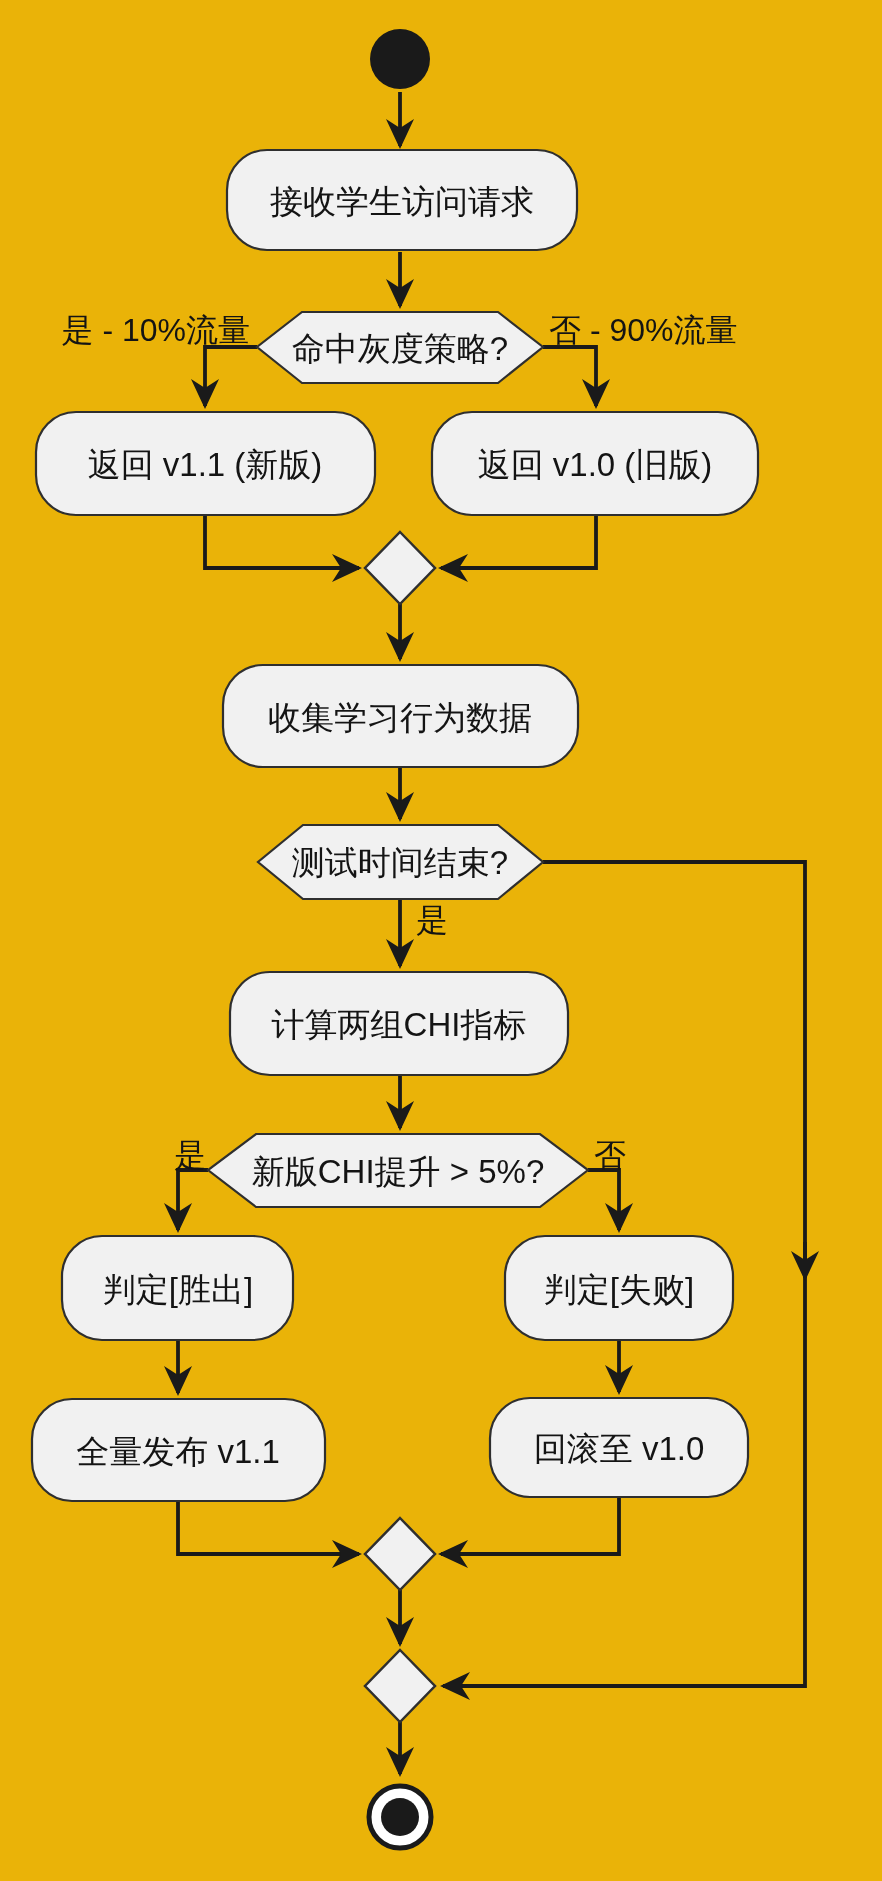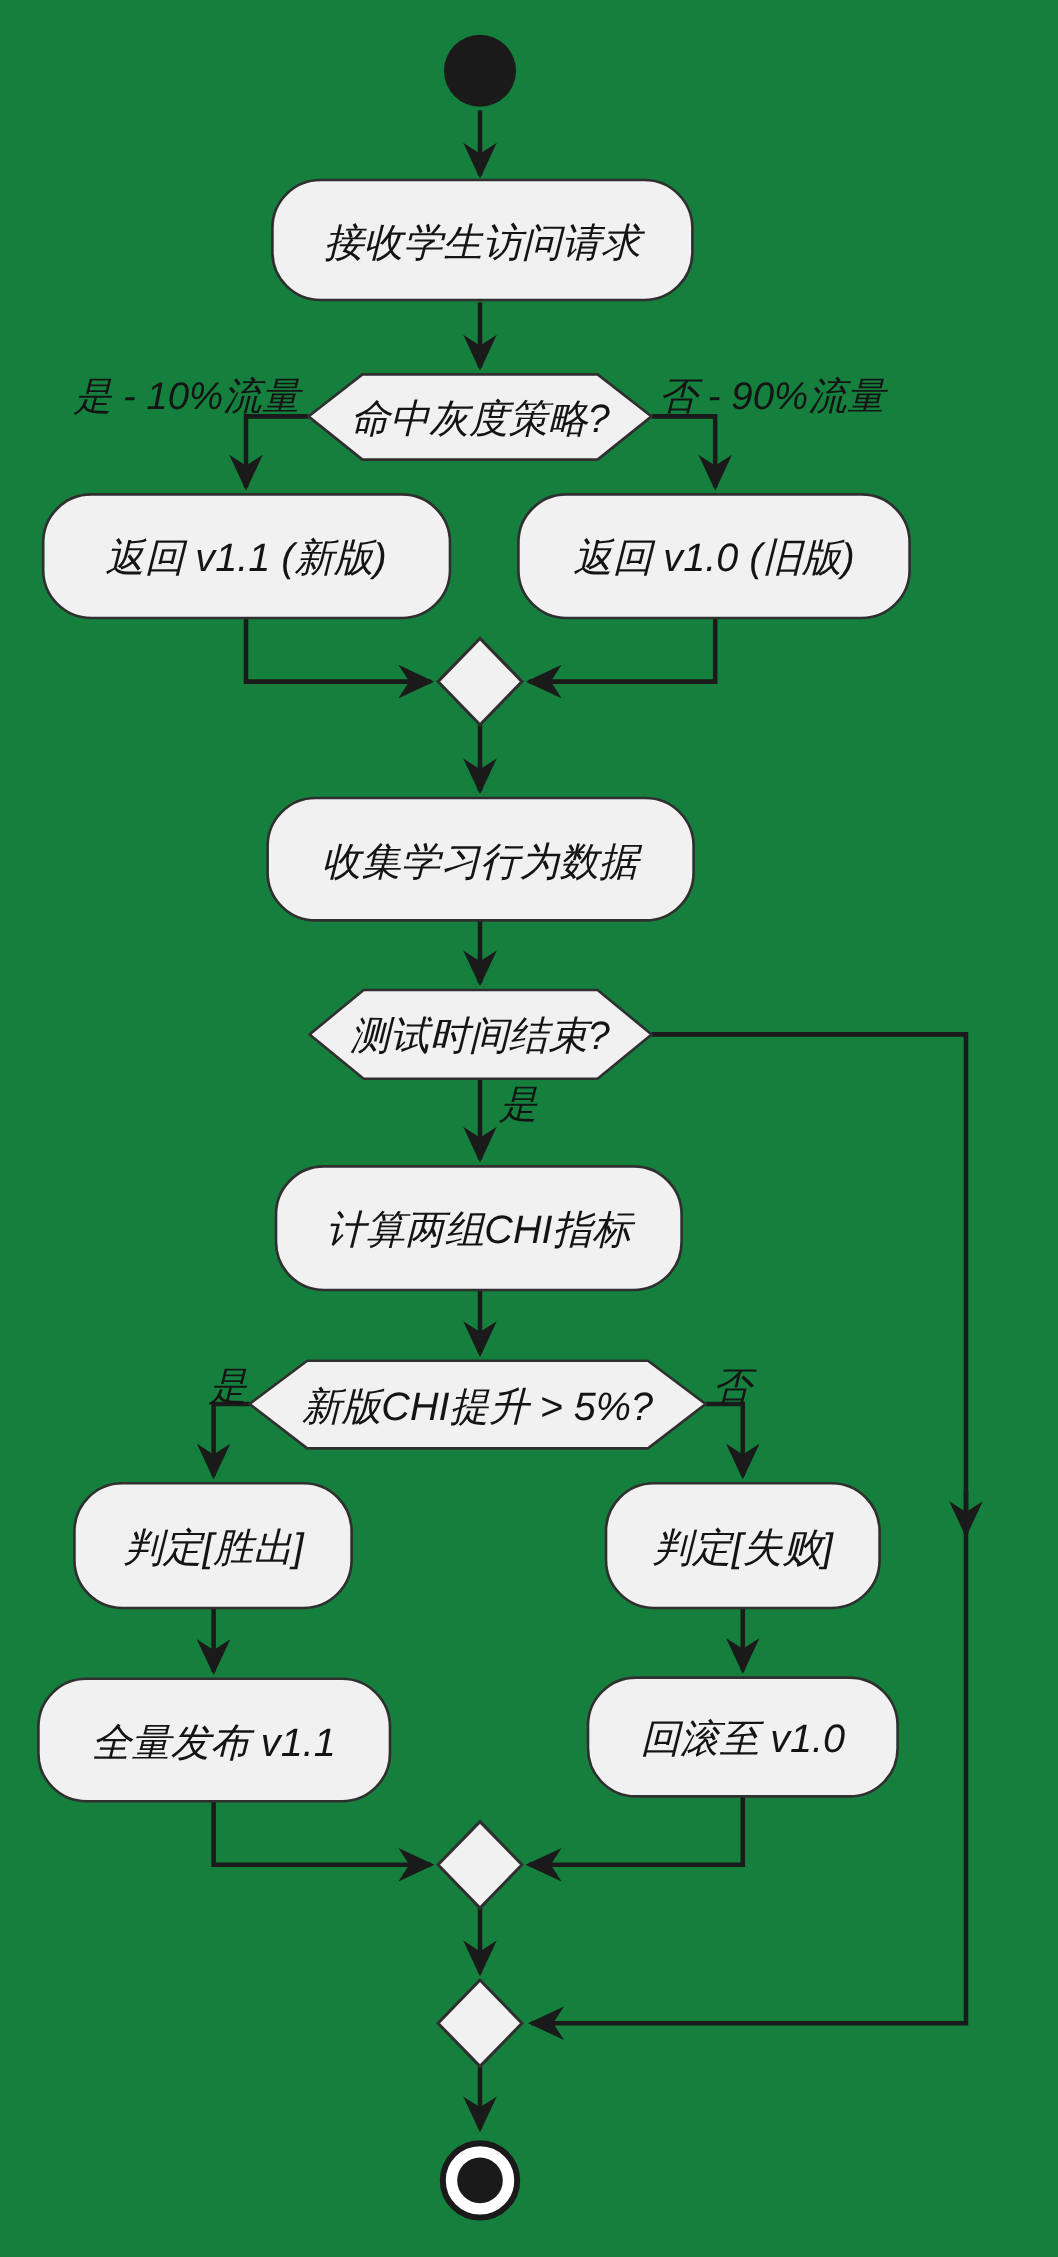--- a/index.html
+++ b/index.html
@@ -4,23 +4,22 @@
 <style>
   html, body {
     margin: 0;
     padding: 0;
     background: #ffffff;
   }
   .stage {
     position: relative;
     width: 882px;
     height: 1881px;
-    background: #15803d;
+    background: #eab308;
     font-family: "Liberation Sans", "DejaVu Sans", sans-serif;
-    font-style: italic;
   }
   svg { display: block; }
   .shape {
     stroke: #2f2f2f;
     stroke-width: 2.2px;
   }
   .diamond {
     stroke: #2f2f2f;
     stroke-width: 2.5px;
   }

